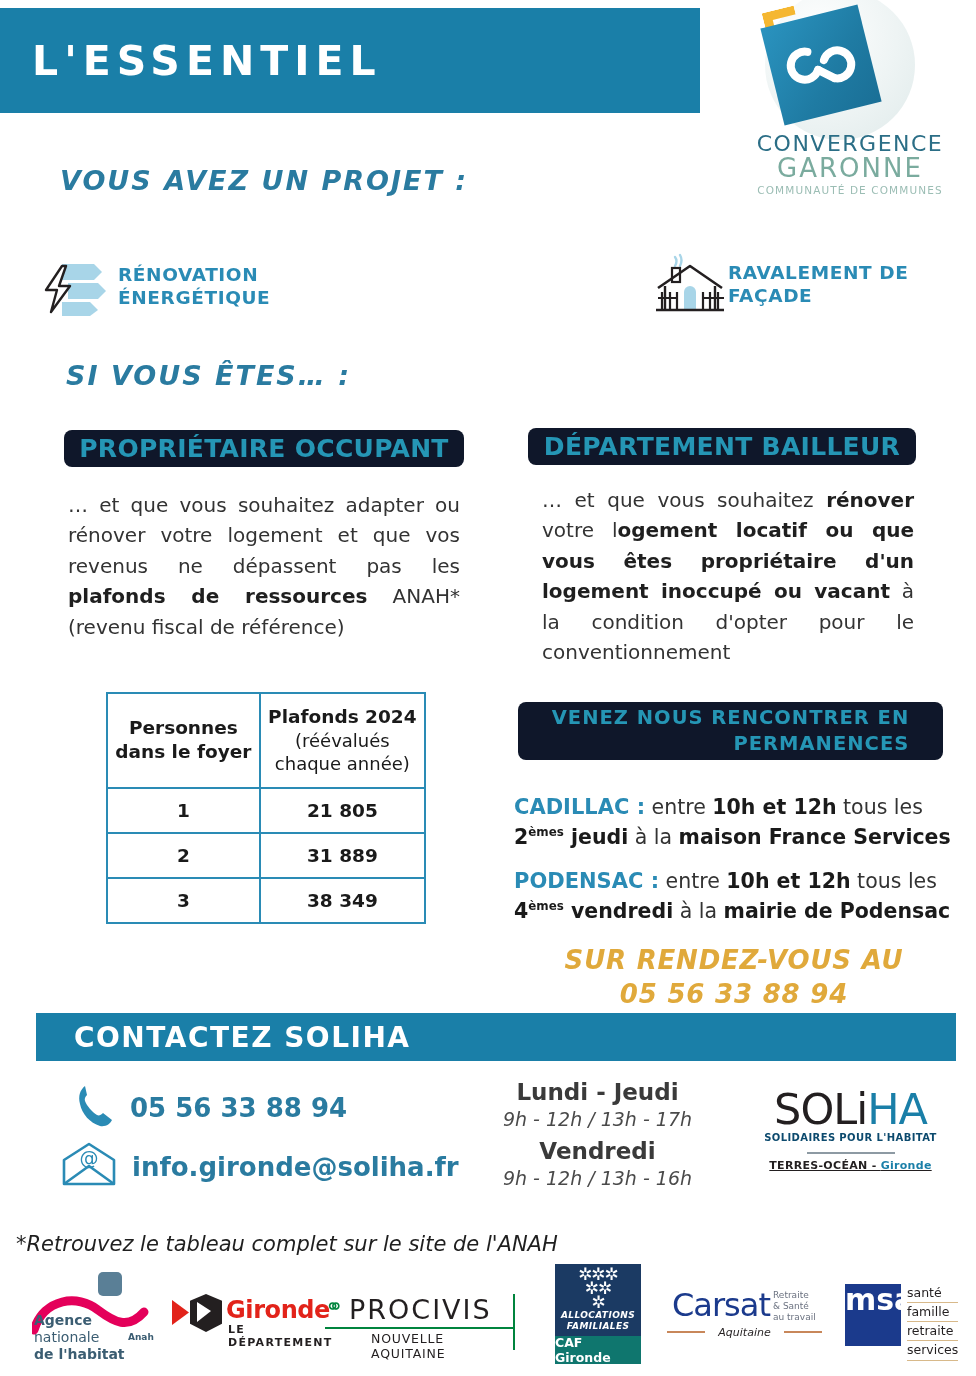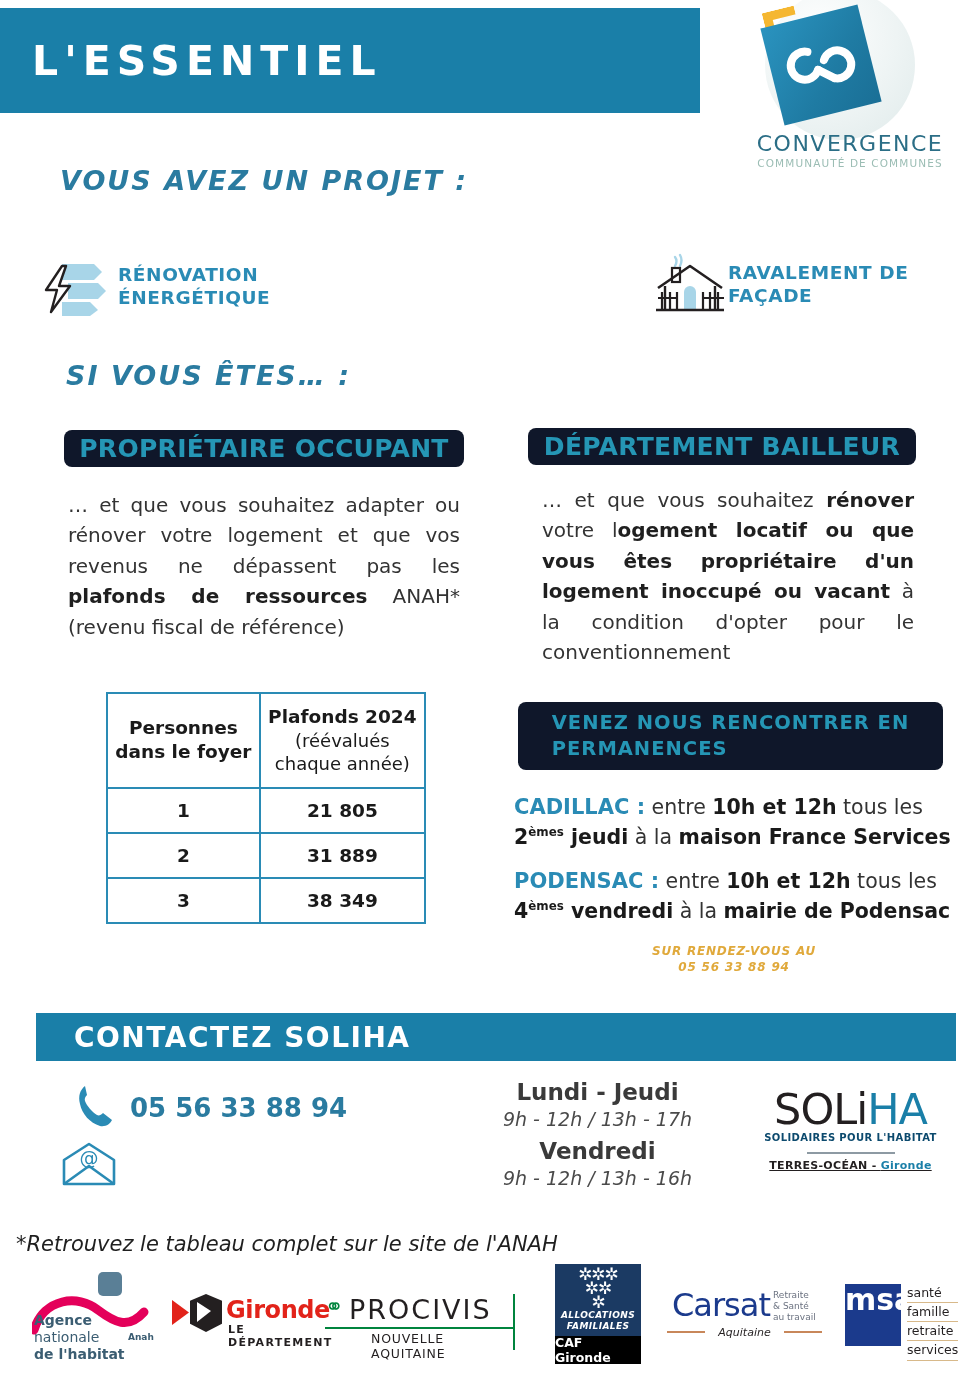--- a/index.html
+++ b/index.html
@@ -148,22 +148,22 @@
     font-size: 25px;
     letter-spacing: 0.3px;
     display: flex;
     align-items: center;
     justify-content: center;
     font-family: "DejaVu Sans", sans-serif;
   }
   #pill-occupant { left: 64px;  top: 430px; width: 400px; height: 37px; }
   #pill-bailleur { left: 528px; top: 428px; width: 388px; height: 37px; }
   #pill-permanences {
-    left: 518px; top: 702px; width: 425px; height: 68px;
-    font-size: 19.5px; letter-spacing: 1px; text-align: left;
+    left: 518px; top: 702px; width: 425px; height: 58px;
+    font-size: 19.5px; letter-spacing: 1px; text-align: right;
     line-height: 1.35; padding: 0 4px; box-sizing: border-box;
   }
 
   
   .para {
     position: absolute;
     font-size: 20px;
     line-height: 1.52;
     text-align: justify;
     color: #333333;
@@ -222,21 +222,21 @@
   .perm-block b { font-weight: bold; color: #1a1a1a; }
   .perm-block sup { font-size: 0.58em; }
   .rdv {
     position: absolute;
     left: 514px; top: 944px;
     width: 440px;
     text-align: center;
     color: #e0a93b;
     font-weight: bold;
     font-style: italic;
-    font-size: 12px;
+    font-size: 26px;
     line-height: 1.3;
     letter-spacing: 0.8px;
     font-family: "DejaVu Sans", sans-serif;
   }
 
   
   .contact-bar {
     position: absolute;
     left: 36px; top: 1013px;
     width: 920px; height: 48px;
@@ -404,21 +404,21 @@
   }
 
   
   #logo-caf { left: 555px; top: 2px; width: 86px; height: 100px; }
   .caf-top {
     position: absolute; left: 0; top: 0; width: 86px; height: 72px;
     background: #1b3a63;
   }
   .caf-bot {
     position: absolute; left: 0; top: 72px; width: 86px; height: 28px;
-    background: #000000;
+    background: #0f766e;
     color: #ffffff; font-size: 12.5px; font-weight: bold;
     display: flex; align-items: center; justify-content: center;
   }
   .caf-stars {
     position: absolute; left: 0; top: 4px; width: 86px;
     text-align: center; color: #ffffff; font-size: 17px; line-height: 0.82;
     letter-spacing: -1px;
   }
   .caf-words {
     position: absolute; left: 0; top: 46px; width: 86px;
@@ -475,20 +475,21 @@
     <div class="cg-square">
       <svg width="100" height="100" viewBox="0 0 100 100">
         <path d="M40 34 a14 14 0 1 0 6 20" fill="none" stroke="#ffffff" stroke-width="8" stroke-linecap="round"></path>
         <path d="M60 66 a14 14 0 1 0 -6 -20" fill="none" stroke="#ffffff" stroke-width="8" stroke-linecap="round"></path>
         <path d="M46 54 L60 66" fill="none" stroke="#ffffff" stroke-width="8" stroke-linecap="round"></path>
       </svg>
     </div>
   </div>
   <div class="cg-text">
     <div class="cg-line1">CONVERGENCE</div>
+    <div class="cg-line2">GARONNE</div>
     <div class="cg-line3">COMMUNAUTÉ DE COMMUNES</div>
   </div>
 </div>
 
 <div class="sec-title" id="title-projet">VOUS AVEZ UN PROJET :</div>
 
 <div class="icon-row">
 
   <div class="icon-item" id="icon-item-1">
     <div class="icon-box">
@@ -604,20 +605,21 @@
 </div>
 
 <div class="contact-line" id="contact-mail">
   <span>
     <svg width="58" height="46" viewBox="0 0 58 46">
       <path d="M4 18 L29 2 L54 18 L54 42 L4 42 Z" fill="#ffffff" stroke="#2a8bb5" stroke-width="2.6" stroke-linejoin="round"></path>
       <path d="M4 42 L29 24 L54 42" fill="none" stroke="#2a8bb5" stroke-width="2.6" stroke-linejoin="round"></path>
       <text x="29" y="23" text-anchor="middle" font-size="19" fill="#2a8bb5" font-family="DejaVu Sans, sans-serif">@</text>
     </svg>
   </span>
+  <span class="contact-text">info.gironde@soliha.fr</span>
 </div>
 
 <div class="hours">
   <div class="d">Lundi - Jeudi</div>
   <div class="t">9h - 12h / 13h - 17h</div>
   <div class="d">Vendredi</div>
   <div class="t">9h - 12h / 13h - 16h</div>
 </div>
 
 <div class="soliha-logo">

